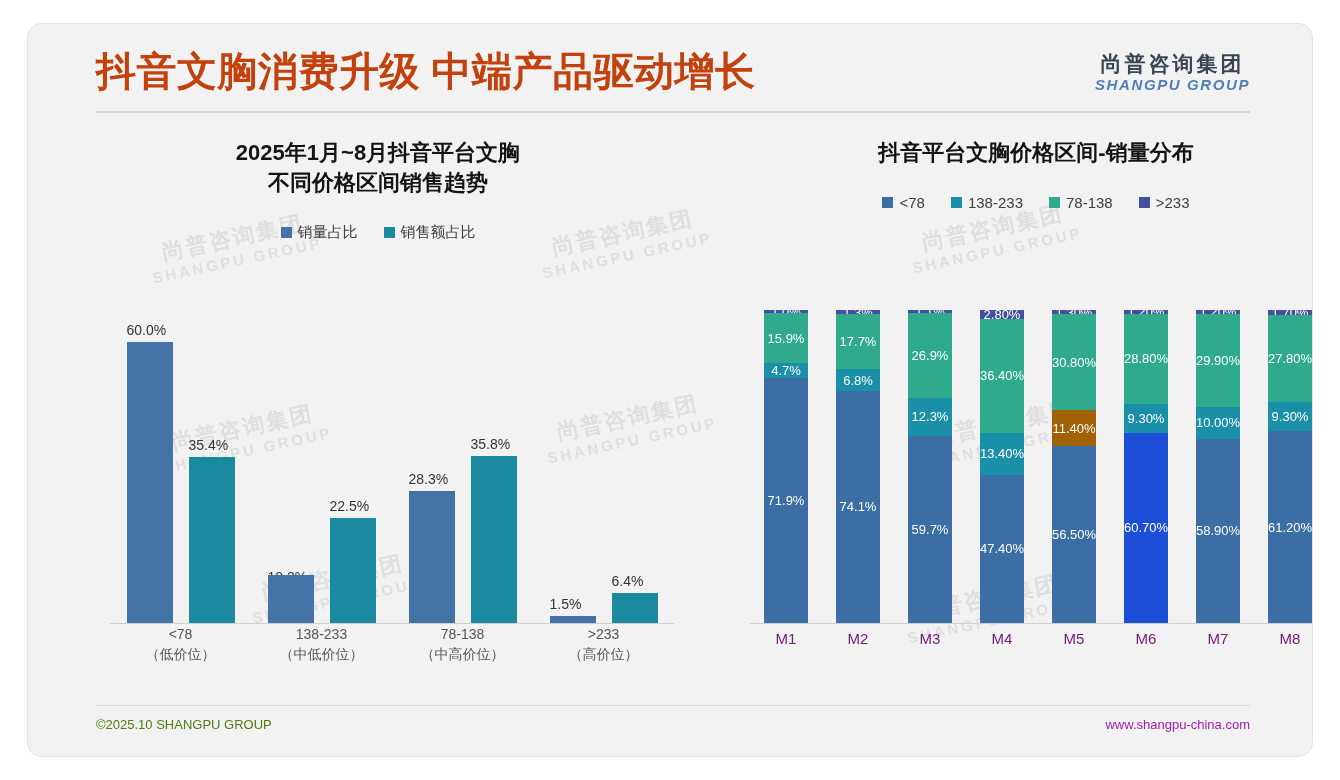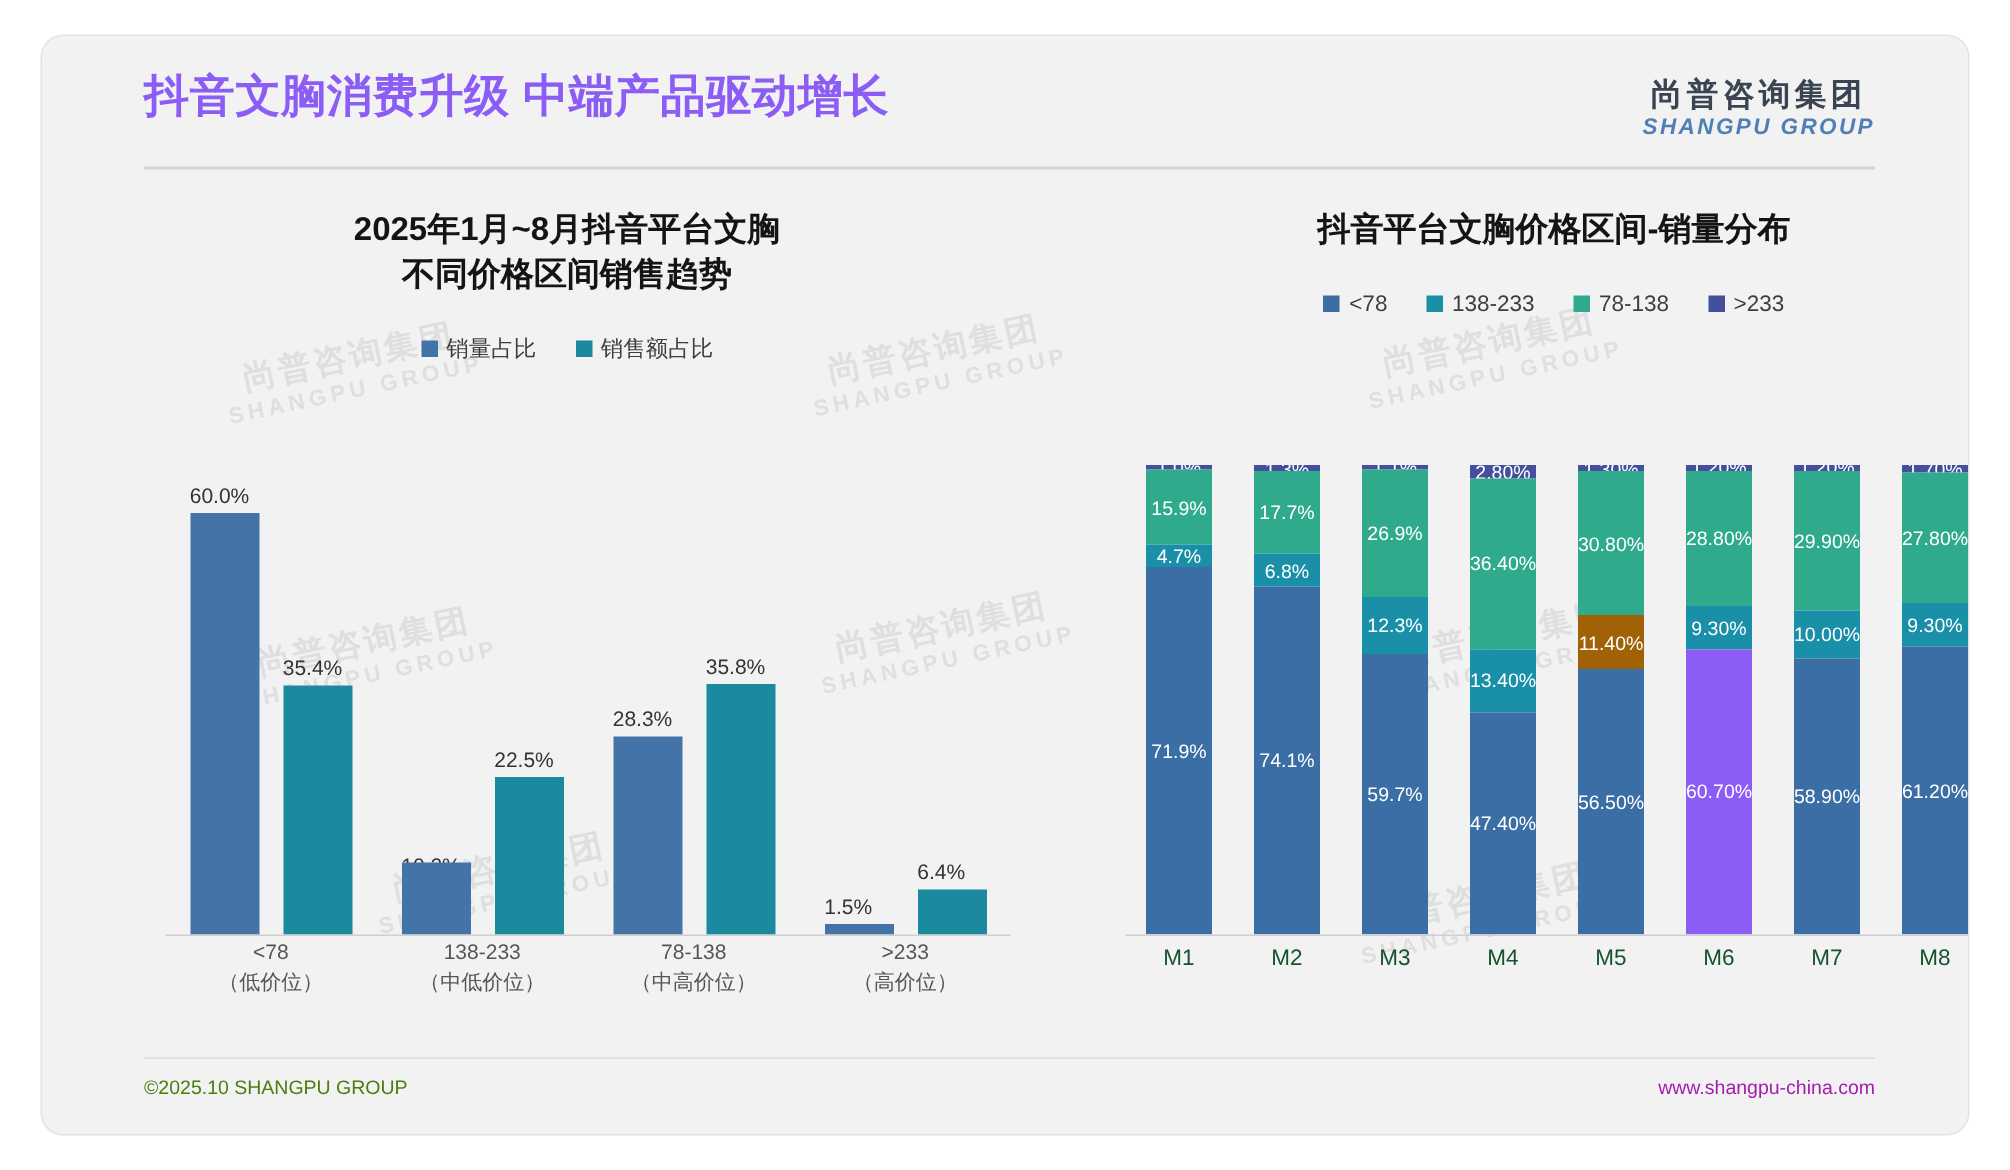--- a/index.html
+++ b/index.html
@@ -13,21 +13,21 @@
     position:absolute;left:28px;top:24px;width:1284px;height:732px;
     background:#f2f2f2;
     border-radius:14px;
     box-shadow:0 0 0 1px #e3e3e3;
     overflow:hidden;
   }
   
   .header{position:absolute;left:0;top:0;width:100%;height:92px;}
   .title{
     position:absolute;left:68px;top:20px;
-    font-size:30px;font-weight:bold;color:#8b5cf6;
+    font-size:40px;font-weight:bold;color:#c2410c;
     letter-spacing:.5px;white-space:nowrap;
   }
   .logo{position:absolute;right:62px;top:28px;text-align:center;}
   .logo-cn{font-size:21px;font-weight:bold;color:#3b4452;letter-spacing:3px;line-height:1.15;}
   .logo-en{font-size:15px;font-weight:bold;font-style:italic;color:#4f7fb5;letter-spacing:1.6px;line-height:1.2;}
   .header-rule{
     position:absolute;left:68px;right:62px;top:87px;height:2px;background:#d4d4d4;
   }
   
   .wm{
@@ -105,21 +105,21 @@
     position:relative;
     display:flex;align-items:center;justify-content:center;
     color:#ffffff;font-size:13px;white-space:nowrap;
     overflow:visible;
   }
   .seg span{position:relative;}
   .xlabels-r{
     position:absolute;left:14px;right:10px;bottom:0;height:40px;
     display:flex;justify-content:space-around;align-items:flex-start;
   }
-  .xlabel-r{width:44px;text-align:center;font-size:15px;color:#14532d;padding-top:6px;}
+  .xlabel-r{width:44px;text-align:center;font-size:15px;color:#701a75;padding-top:6px;}
   
   .footer-rule{position:absolute;left:68px;right:62px;bottom:50px;height:1px;background:#dcdcdc;}
   .footer-left{position:absolute;left:68px;bottom:24px;font-size:13px;color:#4d7c0f;}
   .footer-right{position:absolute;right:62px;bottom:24px;font-size:13px;color:#a21caf;}
 </style>
 </head>
 <body>
 
 <div class="slide">
 
@@ -356,21 +356,21 @@
           <div class="stack">
             <div class="seg" style="background: rgb(68, 80, 156); height: 1.2%;">
               <span>1.20%</span>
             </div>
             <div class="seg" style="background: rgb(47, 170, 140); height: 28.8%;">
               <span>28.80%</span>
             </div>
             <div class="seg" style="background: rgb(26, 143, 168); height: 9.3%;">
               <span>9.30%</span>
             </div>
-            <div class="seg" style="background: #8b5cf6; height: 60.7%;">
+            <div class="seg" style="background: #1d4ed8; height: 60.7%;">
               <span>60.70%</span>
             </div>
           </div>
           <div class="stack">
             <div class="seg" style="background: rgb(68, 80, 156); height: 1.2%;">
               <span>1.20%</span>
             </div>
             <div class="seg" style="background: rgb(47, 170, 140); height: 29.9%;">
               <span>29.90%</span>
             </div>

